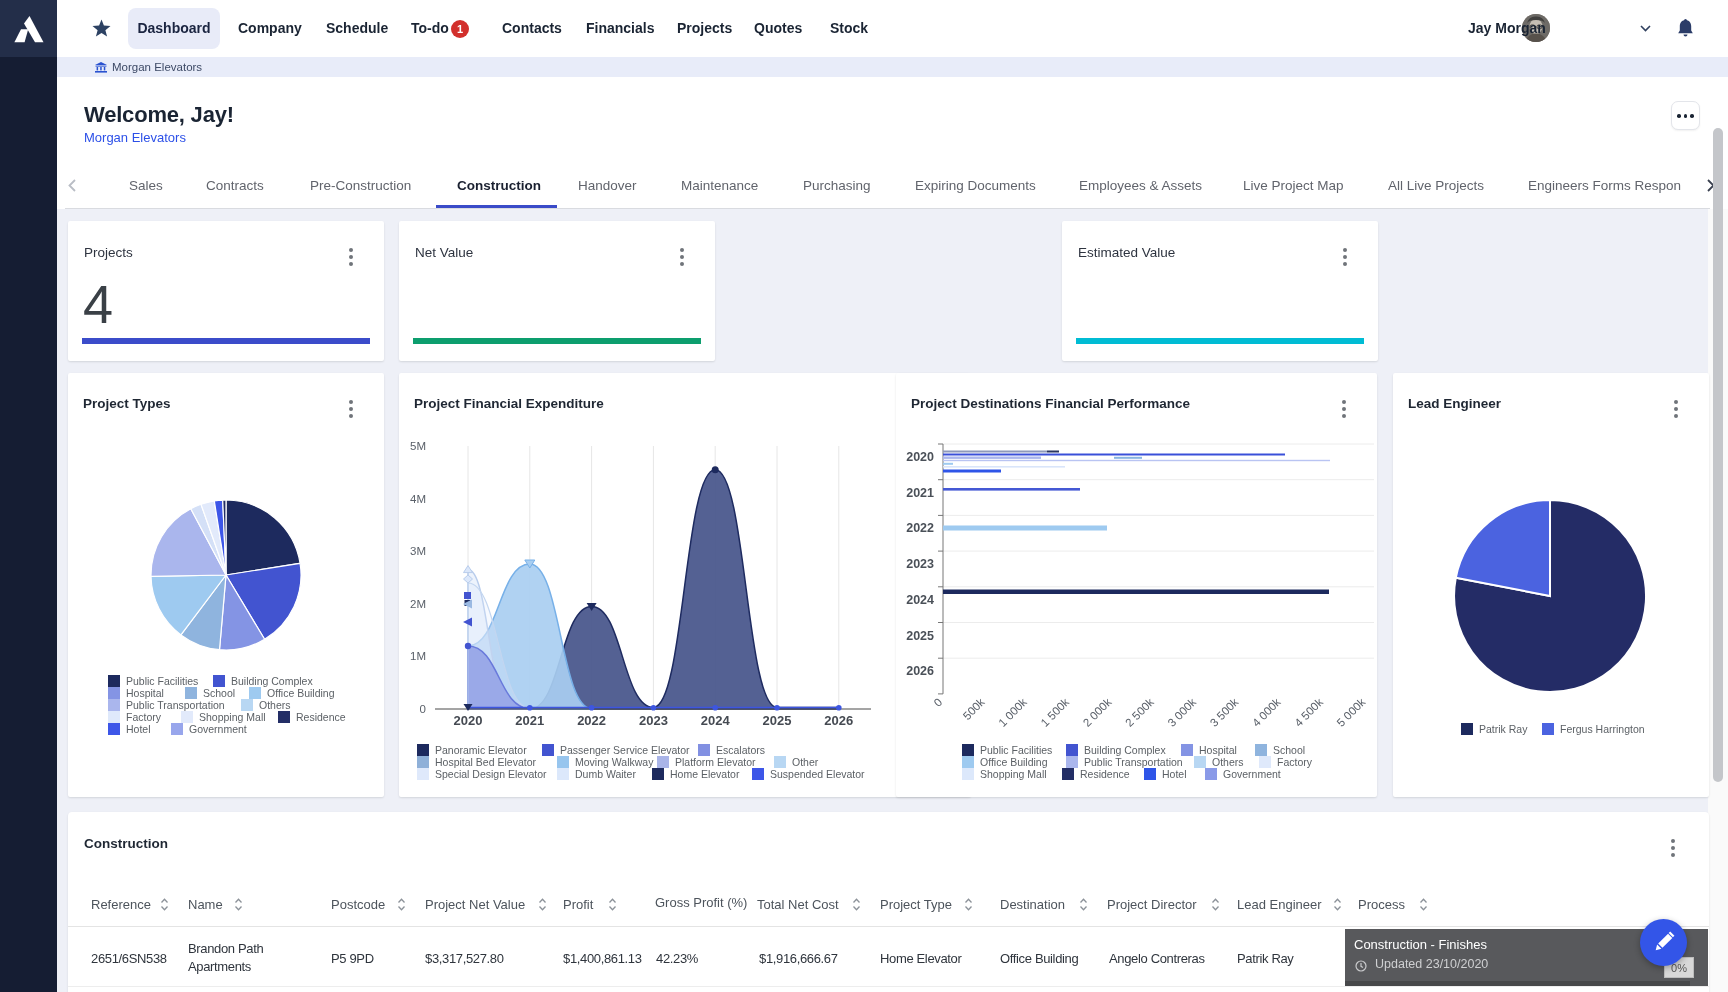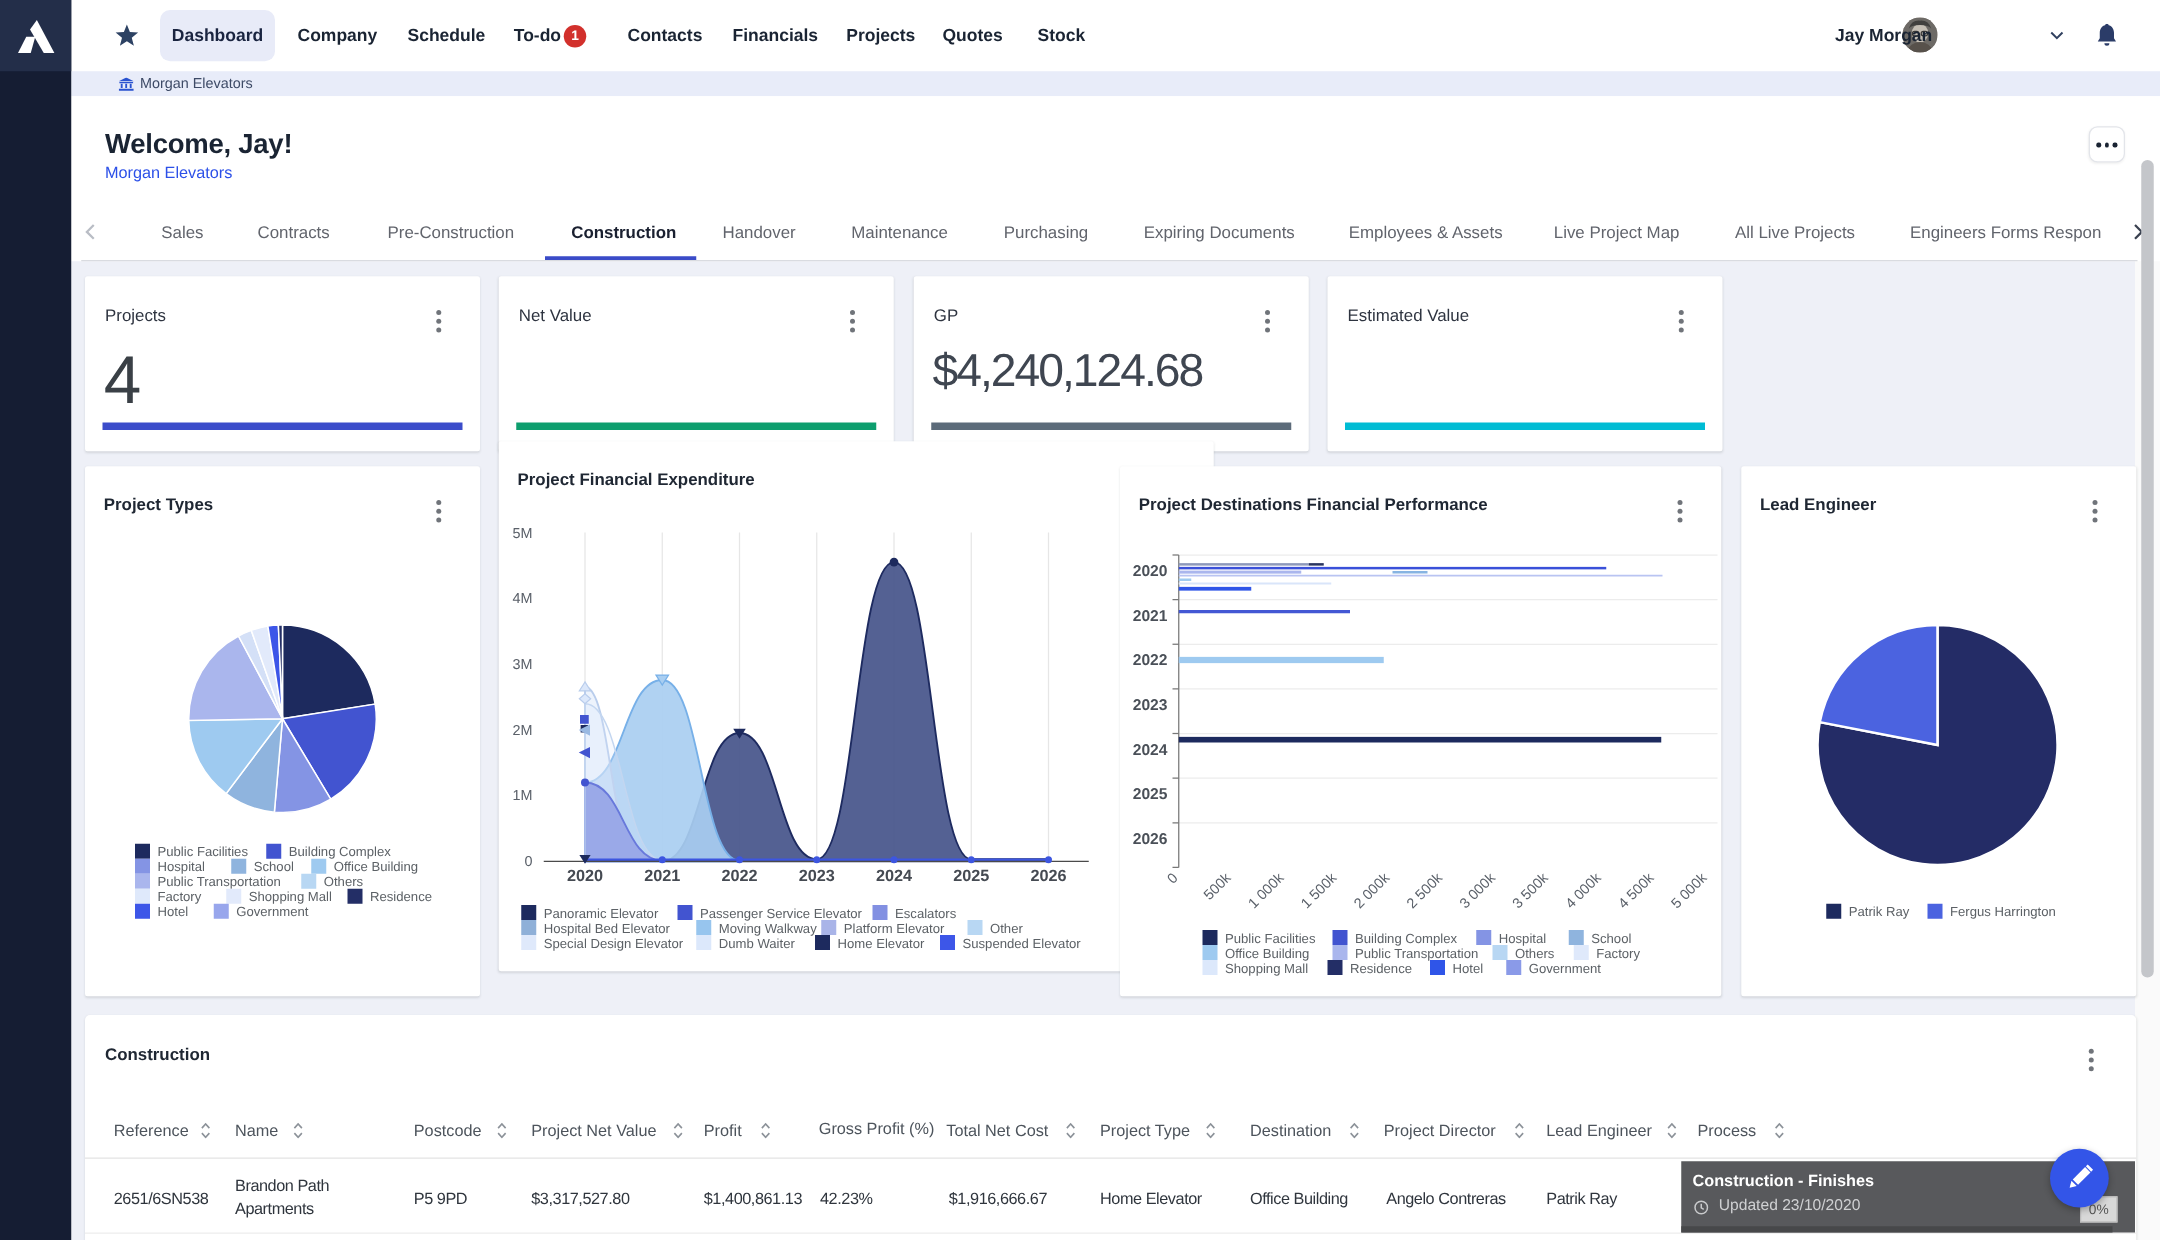--- a/index.html
+++ b/index.html
@@ -127,30 +127,20 @@
     </div>
 <div class="card kpi" style="left:399px">
       <div class="kpilabel">Net Value</div>
       <div class="kebab" style="right:31px;top:27px">
         <i></i>
         <i></i>
         <i></i>
       </div>
       <div class="kbar" style="width:288px;background:#0d9e6e"></div>
     </div>
-<div class="card kpi" style="left:731px">
-      <div class="kpilabel">GP</div>
-      <div class="kebab" style="right:31px;top:27px">
-        <i></i>
-        <i></i>
-        <i></i>
-      </div>
-      <div class="kpival">$4,240,124.68</div>
-      <div class="kbar" style="width:288px;background:#5c6b7a"></div>
-    </div>
 <div class="card kpi" style="left:1062px">
       <div class="kpilabel">Estimated Value</div>
       <div class="kebab" style="right:31px;top:27px">
         <i></i>
         <i></i>
         <i></i>
       </div>
       <div class="kbar" style="width:288px;background:#00bcd4"></div>
     </div>
 <div class="card" style="left:68px;top:373px;width:316px;height:424px">
@@ -178,21 +168,21 @@
 <div class="leg" style="left:117px;top:314px"><i style="background:#8fb4de"></i>School</div>
 <div class="leg" style="left:181px;top:314px"><i style="background:#9ecaf0"></i>Office Building</div>
 <div class="leg" style="left:40px;top:326px"><i style="background:#aab6ed"></i>Public Transportation</div>
 <div class="leg" style="left:173px;top:326px"><i style="background:#b8d7f3"></i>Others</div>
 <div class="leg" style="left:40px;top:338px"><i style="background:#dfe9fb"></i>Factory</div>
 <div class="leg" style="left:113px;top:338px"><i style="background:#e2eafb"></i>Shopping Mall</div>
 <div class="leg" style="left:210px;top:338px"><i style="background:#232e66"></i>Residence</div>
 <div class="leg" style="left:40px;top:350px"><i style="background:#3d56e8"></i>Hotel</div>
 <div class="leg" style="left:103px;top:350px"><i style="background:#98a6ec"></i>Government</div>
 </div>
-<div class="card" style="left:399px;top:353px;width:572px;height:424px">
+<div class="card" style="left:399px;top:373px;width:572px;height:424px">
 <div class="ctitle">Project Financial Expenditure</div>
       <div class="kebab" style="right:31px;top:27px">
         <i></i>
         <i></i>
         <i></i>
       </div>
 <svg class="abs" style="left:0;top:0" width="482" height="424" font-family="Liberation Sans, sans-serif">
 <g stroke="#e6e6e6" stroke-width="1">
 <line x1="69" y1="73" x2="69" y2="336"></line>
           <line x1="130.8" y1="73" x2="130.8" y2="336"></line>
@@ -419,21 +409,21 @@
 <div class="cell" style="left:331px;top:951px">P5 9PD</div>
 <div class="cell" style="left:425px;top:951px">$3,317,527.80</div>
 <div class="cell" style="left:563px;top:951px">$1,400,861.13</div>
 <div class="cell" style="left:656px;top:951px">42.23%</div>
 <div class="cell" style="left:759px;top:951px">$1,916,666.67</div>
 <div class="cell" style="left:880px;top:951px">Home Elevator</div>
 <div class="cell" style="left:1000px;top:951px">Office Building</div>
 <div class="cell" style="left:1109px;top:951px">Angelo Contreras</div>
 <div class="cell" style="left:1237px;top:951px">Patrik Ray</div>
 <div id="tooltip" class="abs">
-<div class="abs" style="left:9px;top:8px;font-size:13px;font-weight:700;color:#fff">Construction - Finishes</div>
+<div class="abs" style="left:9px;top:8px;font-size:13px;font-weight:400;color:#fff">Construction - Finishes</div>
 <svg class="abs" style="left:10px;top:31px" width="12" height="12" viewBox="0 0 12 12">
         <circle cx="6" cy="6" r="5" fill="none" stroke="#c9cacc" stroke-width="1.2"></circle>
         <path d="M6 3 L6 6.3 L8 7.5" fill="none" stroke="#c9cacc" stroke-width="1.2"></path>
       </svg>
 <div class="abs" style="left:30px;top:28px;font-size:12.5px;color:#cfd0d2">Updated 23/10/2020</div>
 <div class="abs" style="left:0;top:52px;width:345px;height:5px;background:#47484a"></div>
 <div class="abs" style="left:319px;top:28px;width:30px;height:21px;background:#d8d8d8;border:1px solid #bdbdbd;color:#555;font-size:11px;text-align:center;line-height:20px">0%</div>
 </div>
 <div id="fab" class="abs"><svg width="47" height="47" viewBox="0 0 47 47">
         <g transform="translate(23.5 23.5) rotate(45)">

